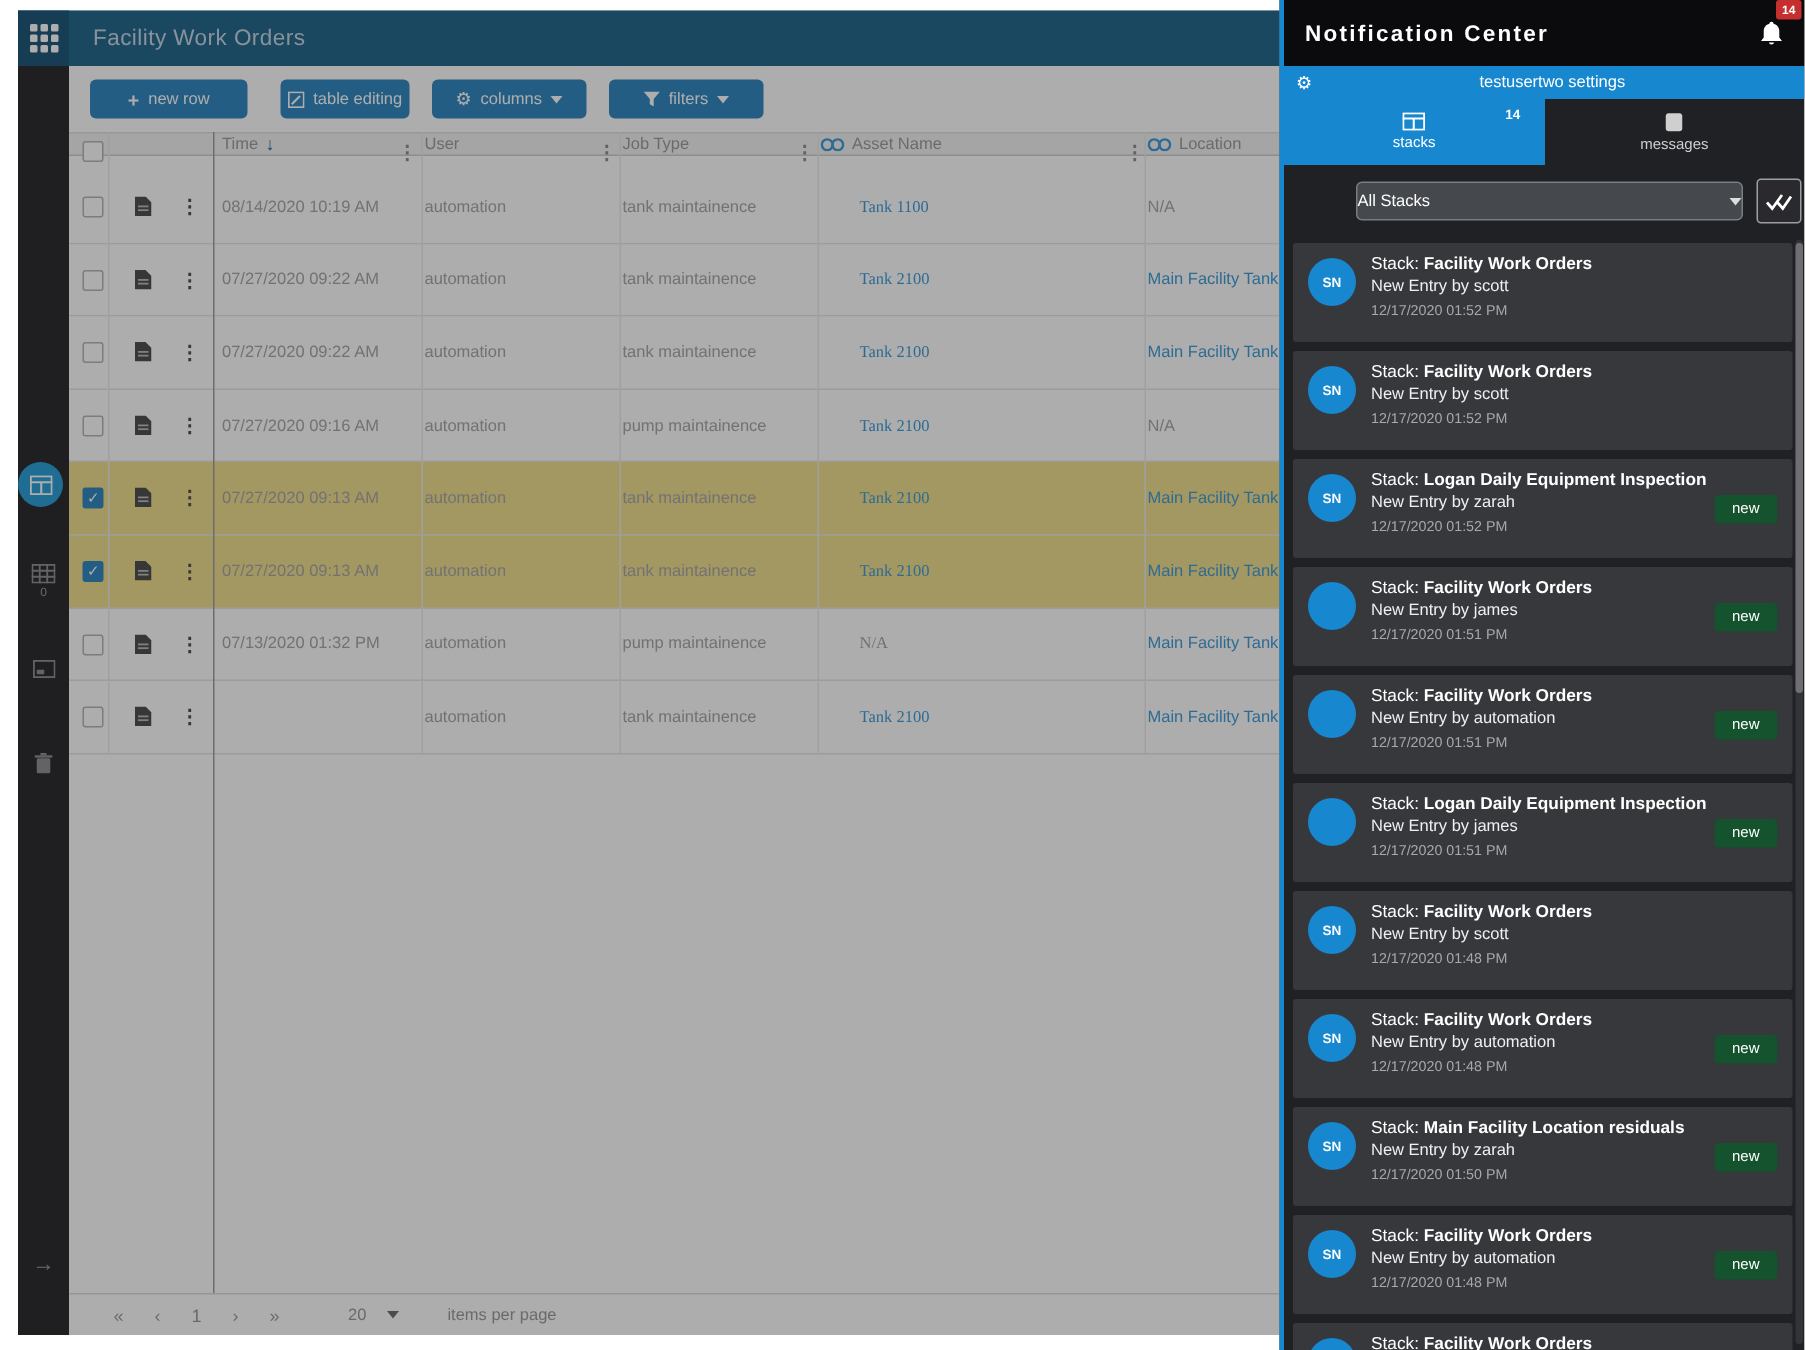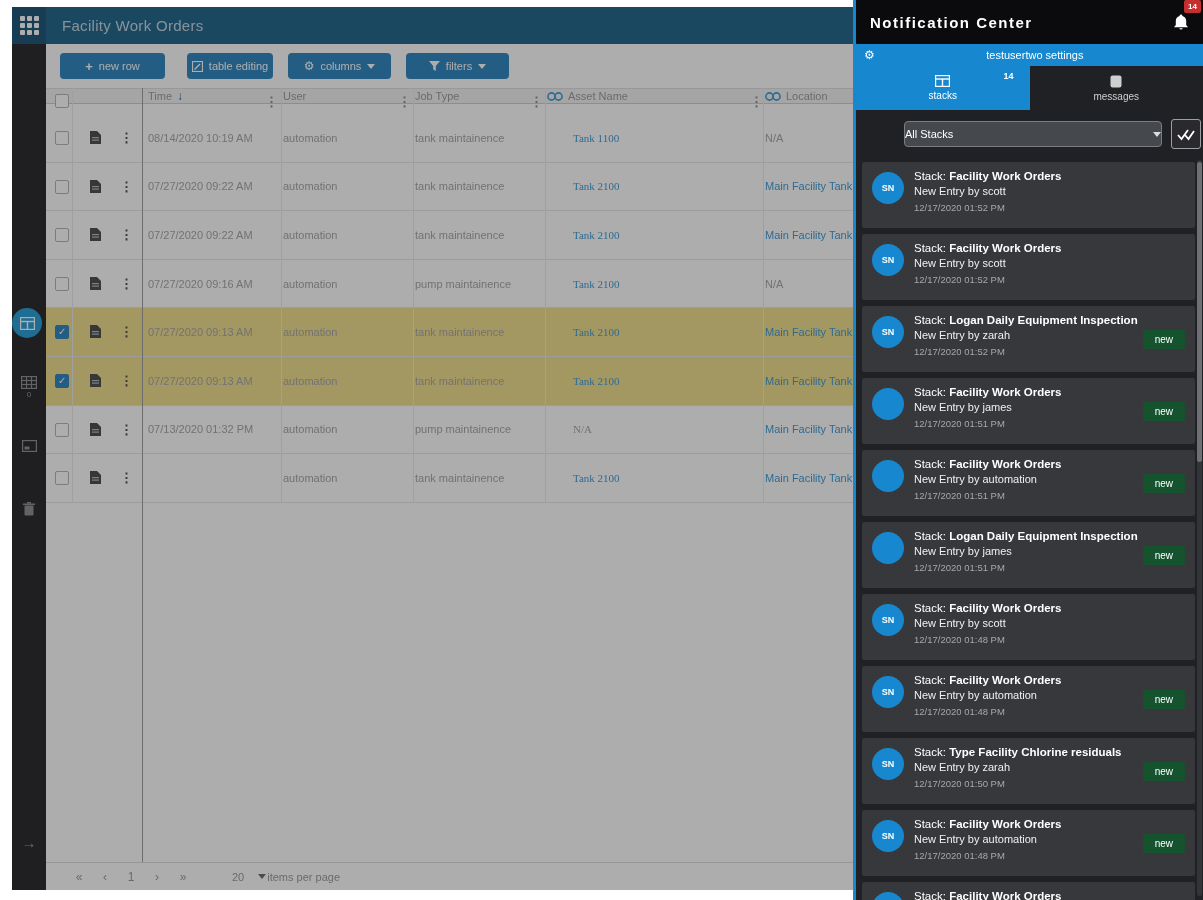--- a/index.html
+++ b/index.html
@@ -366,21 +366,21 @@
       <div class="pager">
         <span class="pbtn">«</span>
         <span class="pbtn">‹</span>
         <span class="pnum">1</span>
         <span class="pbtn">›</span>
         <span class="pbtn">»</span>
         <span class="psize">
           <span>20</span>
           <span class="caret"></span>
         </span>
-        <span class="ppl" style="margin-left:1px;">items per page</span>
+        <span class="ppl" style="margin-left:32px;">items per page</span>
       </div>
 
     </div>
 
     <div class="dim-overlay"></div>
   </div>
 
   <div class="panel">
     <div class="p-head">
       <span class="p-title">Notification Center</span>
@@ -495,21 +495,21 @@
           <span class="ncontent">
             <span class="nline1"><span>Stack:</span> <b>Facility Work Orders</b></span>
             <span class="nline2"><span>New Entry by</span> <span>automation</span></span>
             <span class="ntime">12/17/2020 01:48 PM</span>
           </span>
           <span class="nbadge">new</span>
         </div>
         <div class="nitem">
           <span class="avatar">SN</span>
           <span class="ncontent">
-            <span class="nline1"><span>Stack:</span> <b>Type Facility Chlorine residuals</b></span>
+            <span class="nline1"><span>Stack:</span> <b>Main Facility Location residuals</b></span>
             <span class="nline2"><span>New Entry by</span> <span>zarah</span></span>
             <span class="ntime">12/17/2020 01:50 PM</span>
           </span>
           <span class="nbadge">new</span>
         </div>
         <div class="nitem">
           <span class="avatar">SN</span>
           <span class="ncontent">
             <span class="nline1"><span>Stack:</span> <b>Facility Work Orders</b></span>
             <span class="nline2"><span>New Entry by</span> <span>automation</span></span>

